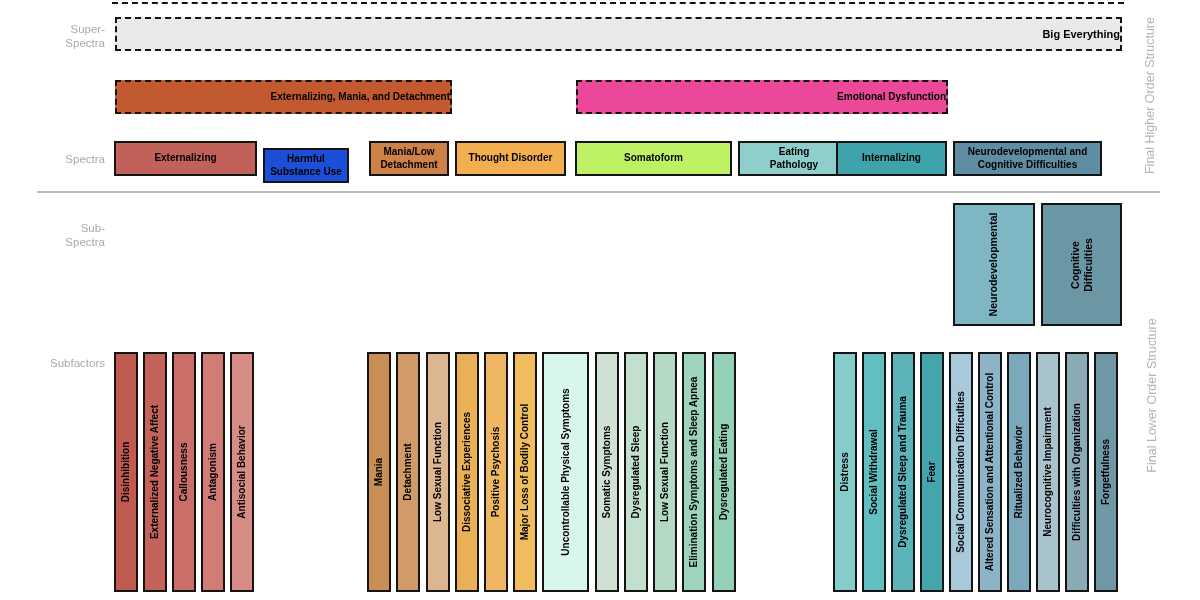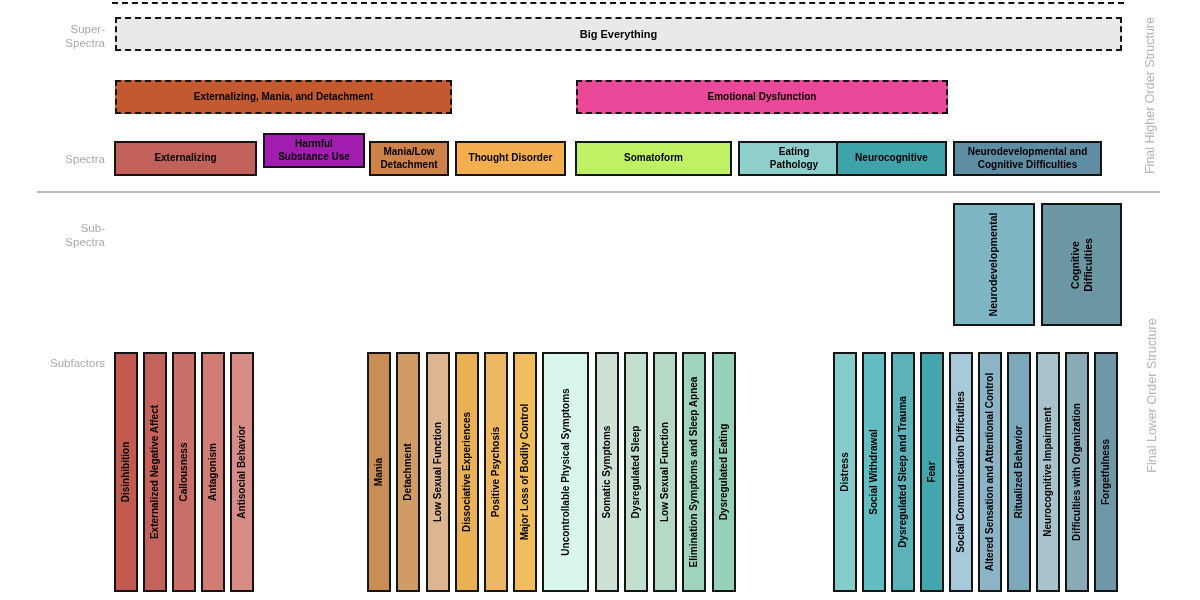--- a/index.html
+++ b/index.html
@@ -4,21 +4,21 @@
 <style>
   html,body{margin:0;padding:0;background:#ffffff;}
   #canvas{
     position:relative;width:1200px;height:600px;background:#ffffff;overflow:hidden;
     font-family:"Liberation Sans", sans-serif;
   }
   .box{
     position:absolute;box-sizing:border-box;border:2px solid #141414;
     display:flex;align-items:center;justify-content:center;
   }
-  .box.dashed{border-style:dashed;}
+  .box.dashed{border-style:dashed;justify-content:flex-end;}
   .lbl{
     font-weight:bold;font-size:10px;line-height:12.5px;color:#000;
     text-align:center;white-space:pre-line;flex:0 0 auto;width:max-content;max-width:none;
   }
   .big .lbl{font-size:11px;}
   .vert .lbl{transform:rotate(-90deg);font-size:10px;line-height:12px;}
   .subspec .lbl{font-size:10.5px;line-height:13px;}
   .side-label{
     position:absolute;color:#a9a9a9;font-size:11.5px;line-height:14px;
     text-align:right;white-space:pre-line;width:110px;
@@ -55,40 +55,40 @@
       </div>
       <div class="box dashed" style="left: 115px; top: 80px; width: 337px; height: 34px; background: rgb(195, 90, 47);">
         <span class="lbl">Externalizing, Mania, and Detachment</span>
       </div>
       <div class="box dashed" style="left: 576px; top: 80px; width: 372px; height: 34px; background: #ec4899;">
         <span class="lbl">Emotional Dysfunction</span>
       </div>
       <div class="box" style="left: 114px; top: 141px; width: 143px; height: 35px; background: rgb(194, 96, 90);">
         <span class="lbl">Externalizing</span>
       </div>
-      <div class="box" style="left: 263px; top: 133px; width: 102px; height: 35px; background: #a21caf;">
+      <div class="box" style="left: 263px; top: 148px; width: 86px; height: 35px; background: #1d4ed8;">
         <span class="lbl">Harmful
 Substance Use</span>
       </div>
       <div class="box" style="left: 369px; top: 141px; width: 80px; height: 35px; background: rgb(206, 129, 72);">
         <span class="lbl">Mania/Low
 Detachment</span>
       </div>
       <div class="box" style="left: 455px; top: 141px; width: 111px; height: 35px; background: rgb(242, 174, 79);">
         <span class="lbl">Thought Disorder</span>
       </div>
       <div class="box" style="left: 575px; top: 141px; width: 157px; height: 35px; background: #bef264;">
         <span class="lbl">Somatoform</span>
       </div>
       <div class="box" style="left: 738px; top: 141px; width: 112px; height: 35px; background: rgb(143, 207, 203);">
         <span class="lbl">Eating
 Pathology</span>
       </div>
       <div class="box" style="left: 836px; top: 141px; width: 111px; height: 35px; background: rgb(63, 163, 172);">
-        <span class="lbl">Neurocognitive</span>
+        <span class="lbl">Internalizing</span>
       </div>
       <div class="box" style="left: 953px; top: 141px; width: 149px; height: 35px; background: rgb(95, 141, 164);">
         <span class="lbl">Neurodevelopmental and
 Cognitive Difficulties</span>
       </div>
       <div class="box vert subspec" style="left: 953px; top: 203px; width: 82px; height: 123px; background: rgb(127, 182, 195);">
         <span class="lbl">Neurodevelopmental</span>
       </div>
       <div class="box vert subspec" style="left: 1041px; top: 203px; width: 81px; height: 123px; background: rgb(107, 150, 163);">
         <span class="lbl">Cognitive

